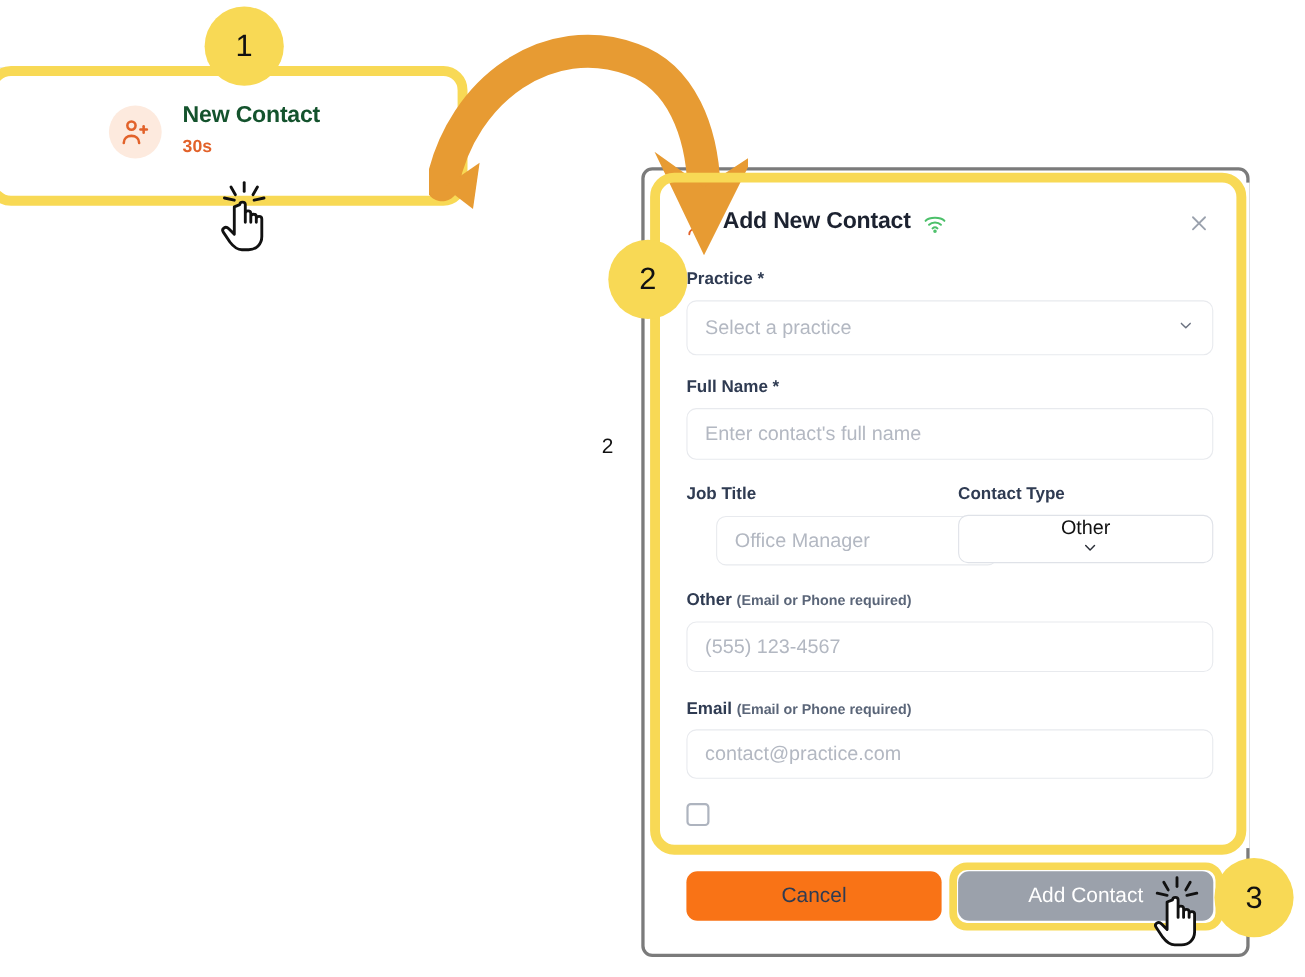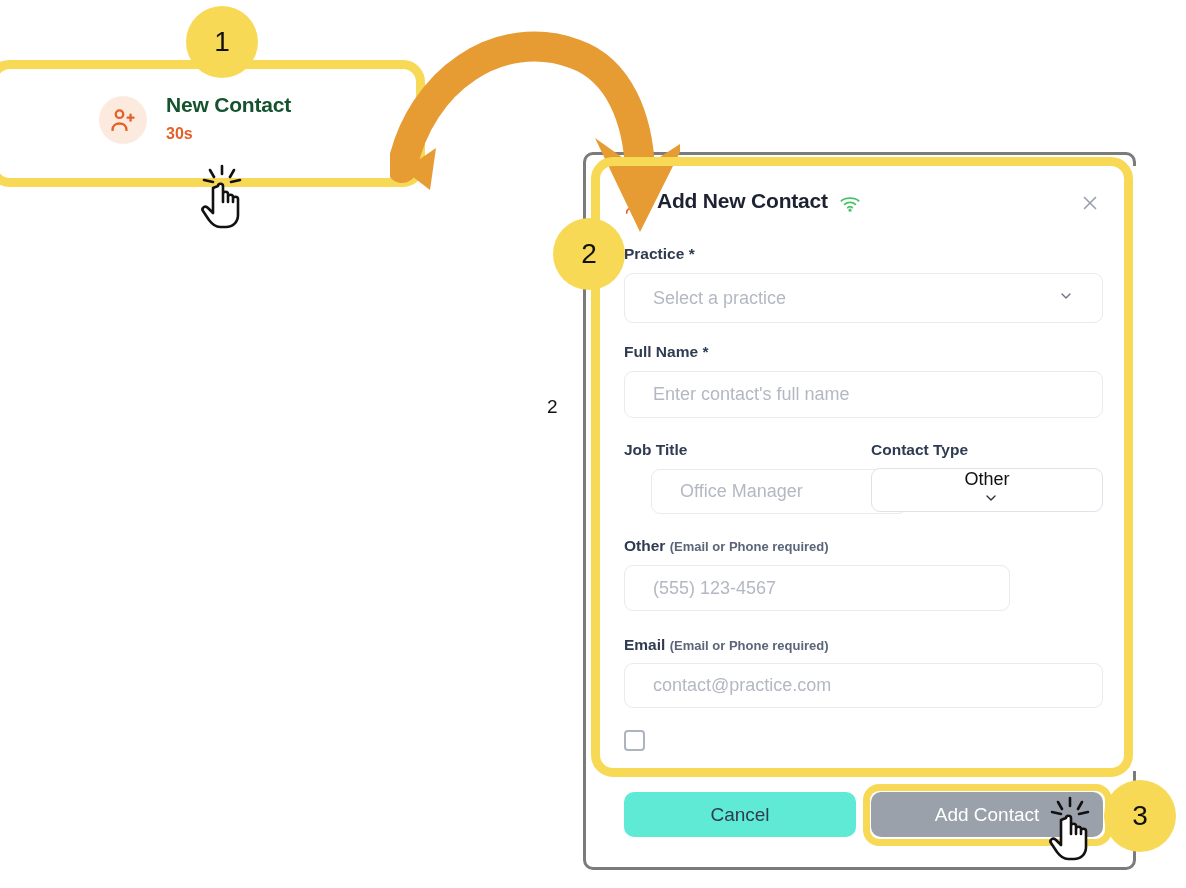--- a/index.html
+++ b/index.html
@@ -85,62 +85,62 @@
   }
 
   
   .field-label{
     font-size:15.5px;font-weight:bold;color:#2f3b52;white-space:nowrap;
   }
   .field-label .hint{font-size:13px;font-weight:bold;color:#5a6578;}
   .input-box{
     box-sizing:border-box;border:1px solid #e8eaee;border-radius:9px;
     background:#fff;display:flex;align-items:center;
-    padding:0 28px;font-size:18px;color:#b3b8c2;
+    padding:0 16px;font-size:18px;color:#b3b8c2;
   }
   .input-box.select-box{justify-content:space-between;}
   .input-box.value-box{color:#111;font-size:18px;}
   .chev{color:#6b7280;flex:none;margin-left:8px;}
 
   #lbl-practice{left:624px;top:245px;}
   #fld-practice{left:624px;top:273px;width:479px;height:50px;}
 
   #lbl-fullname{left:624px;top:343px;}
   #fld-fullname{left:624px;top:371px;width:479px;height:47px;}
 
   #lbl-jobtitle{left:624px;top:441px;}
   #fld-jobtitle{left:651px;top:469px;width:256px;height:45px;}
 
   #lbl-contacttype{left:871px;top:441px;}
   #fld-contacttype{left:871px;top:468px;width:232px;height:44px;
     border:1px solid #dfe2e8;flex-direction:column;}
 
   #lbl-phone{left:624px;top:537px;}
-  #fld-phone{left:624px;top:565px;width:386px;height:46px;}
+  #fld-phone{left:624px;top:565px;width:479px;height:46px;}
 
   #lbl-email{left:624px;top:636px;}
   #fld-email{left:624px;top:663px;width:479px;height:45px;}
 
   #primary-row{left:624px;top:730px;display:flex;align-items:center;gap:12px;}
   #primary-checkbox{
     width:21px;height:21px;border:2px solid #aeb4bf;border-radius:4px;
     background:#fff;box-sizing:border-box;flex:none;
   }
   #primary-label{font-size:17px;color:#1c2230;white-space:nowrap;}
 
   
   #dlg-footer{left:596px;top:786px;width:540px;height:60px;}
   .btn{
     box-sizing:border-box;border-radius:10px;
     display:flex;align-items:center;justify-content:center;
     font-size:19px;
   }
   #btn-cancel{
     left:624px;top:792px;width:232px;height:45px;
-    background:#5eead4;color:#2f3b52;
+    background:#f97316;color:#2f3b52;
   }
   #btn-add{
     left:871px;top:792px;width:232px;height:45px;
     background:#9ba1ab;color:#ffffff;
   }
   #step3-highlight{
     left:863px;top:784px;width:249px;height:62px;
     border:7px solid #f8d955;border-radius:16px;box-sizing:border-box;
     z-index:7;pointer-events:none;
   }

